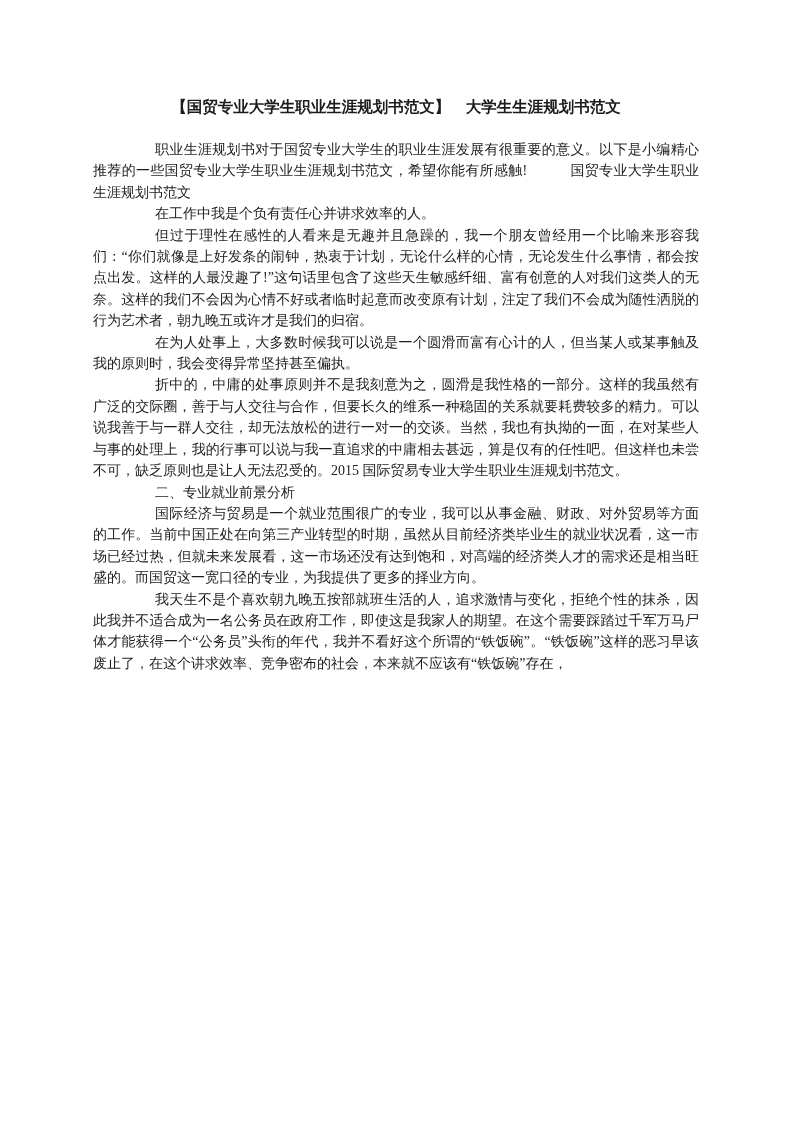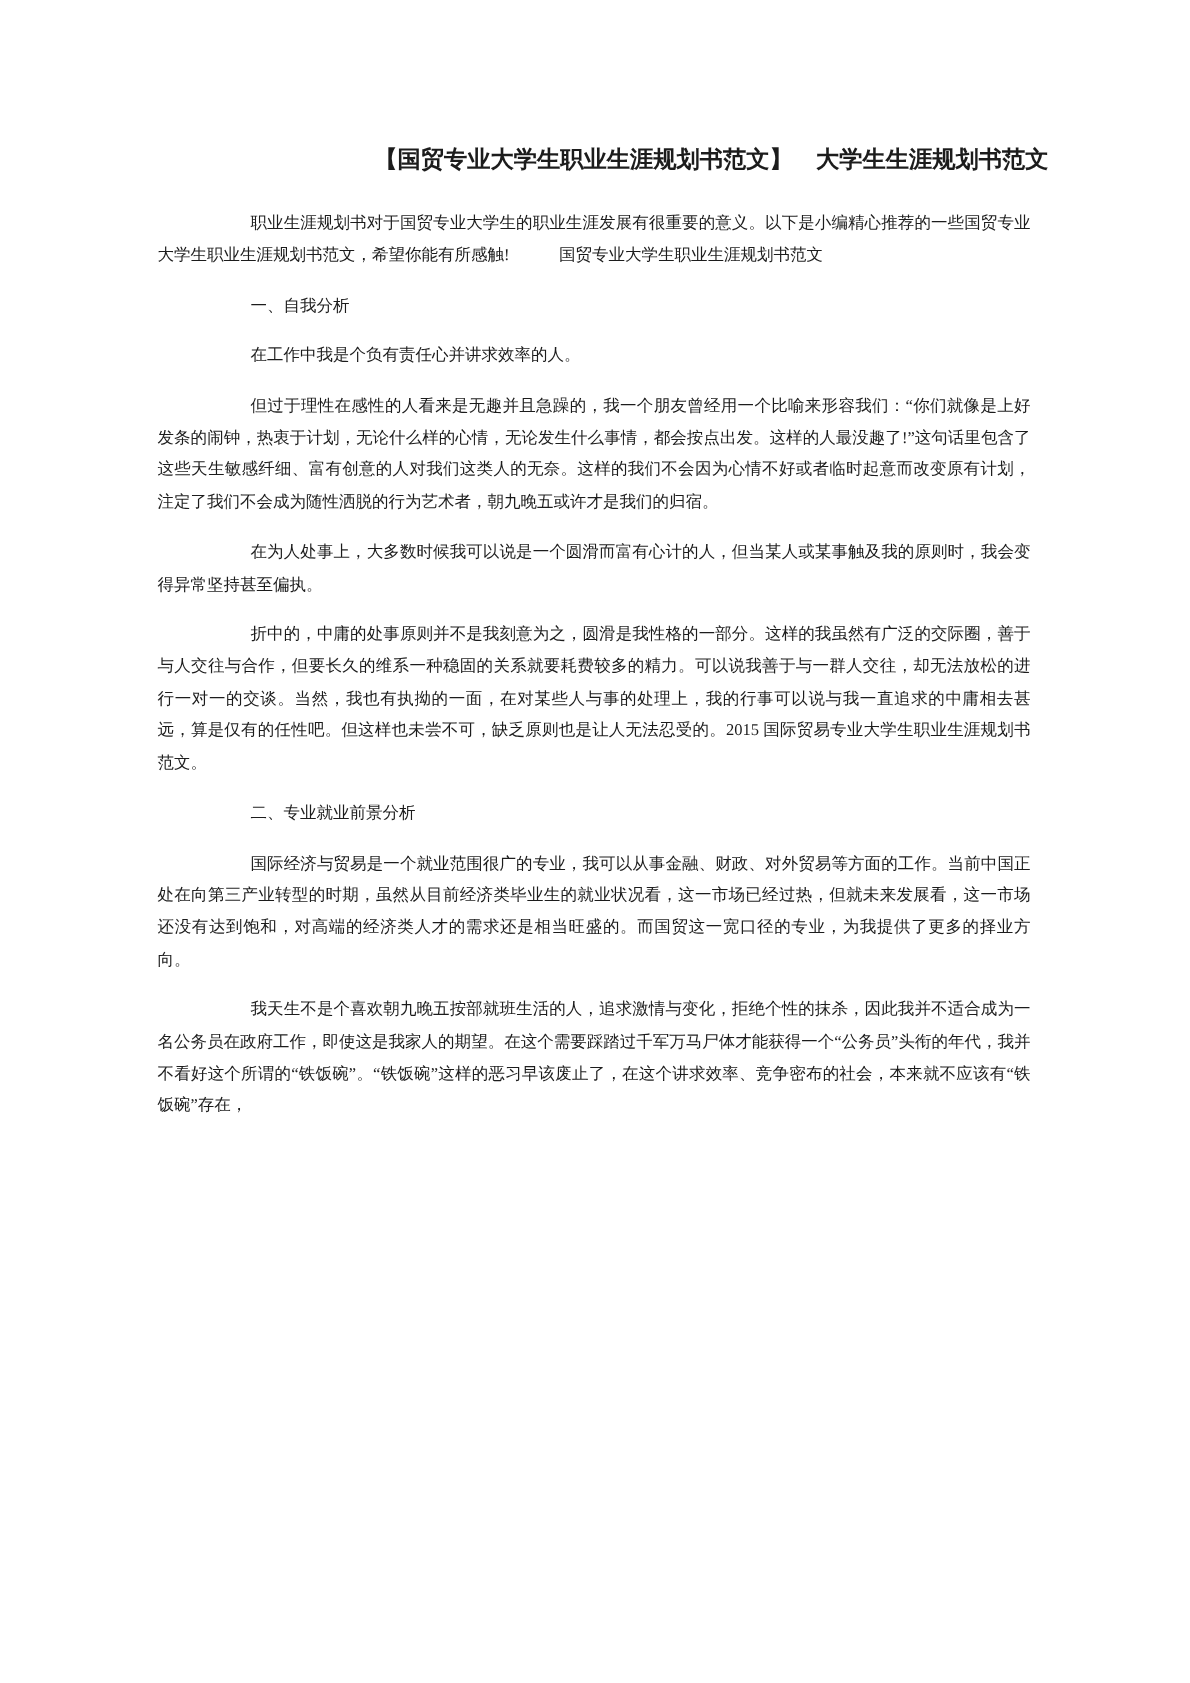--- a/index.html
+++ b/index.html
@@ -15,44 +15,43 @@
     background: #ffffff;
     box-sizing: border-box;
     padding: 96px 94px 0 93px;
     overflow: hidden;
     font-family: "Liberation Serif", "DejaVu Serif", serif;
     color: #1c1c1c;
   }
   .doc-title {
     font-size: 15.5px;
     font-weight: bold;
-    text-align: right;
+    text-align: center;
     line-height: 22px;
     margin: 0 0 21px 0;
     white-space: pre-wrap;
   }
   .para {
-    font-size: 11px;
+    font-size: 14px;
     line-height: 21.4px;
-    margin: 12px;
+    margin: 0;
     text-align: justify;
     text-justify: inter-ideograph;
     text-indent: 62px;
     white-space: pre-wrap;
     word-break: break-all;
   }
 </style>
 </head>
 <body>
 
 <div class="page">
   <h1 class="doc-title">【国贸专业大学生职业生涯规划书范文】　大学生生涯规划书范文</h1>
 
   <p class="para">职业生涯规划书对于国贸专业大学生的职业生涯发展有很重要的意义。以下是小编精心推荐的一些国贸专业大学生职业生涯规划书范文，希望你能有所感触!　　　国贸专业大学生职业生涯规划书范文</p>
-  <p class="para">一、自我分析</p>
   <p class="para">在工作中我是个负有责任心并讲求效率的人。</p>
   <p class="para">但过于理性在感性的人看来是无趣并且急躁的，我一个朋友曾经用一个比喻来形容我们：“你们就像是上好发条的闹钟，热衷于计划，无论什么样的心情，无论发生什么事情，都会按点出发。这样的人最没趣了!”这句话里包含了这些天生敏感纤细、富有创意的人对我们这类人的无奈。这样的我们不会因为心情不好或者临时起意而改变原有计划，注定了我们不会成为随性洒脱的行为艺术者，朝九晚五或许才是我们的归宿。</p>
   <p class="para">在为人处事上，大多数时候我可以说是一个圆滑而富有心计的人，但当某人或某事触及我的原则时，我会变得异常坚持甚至偏执。</p>
   <p class="para">折中的，中庸的处事原则并不是我刻意为之，圆滑是我性格的一部分。这样的我虽然有广泛的交际圈，善于与人交往与合作，但要长久的维系一种稳固的关系就要耗费较多的精力。可以说我善于与一群人交往，却无法放松的进行一对一的交谈。当然，我也有执拗的一面，在对某些人与事的处理上，我的行事可以说与我一直追求的中庸相去甚远，算是仅有的任性吧。但这样也未尝不可，缺乏原则也是让人无法忍受的。2015 国际贸易专业大学生职业生涯规划书范文。</p>
   <p class="para">二、专业就业前景分析</p>
   <p class="para">国际经济与贸易是一个就业范围很广的专业，我可以从事金融、财政、对外贸易等方面的工作。当前中国正处在向第三产业转型的时期，虽然从目前经济类毕业生的就业状况看，这一市场已经过热，但就未来发展看，这一市场还没有达到饱和，对高端的经济类人才的需求还是相当旺盛的。而国贸这一宽口径的专业，为我提供了更多的择业方向。</p>
   <p class="para">我天生不是个喜欢朝九晚五按部就班生活的人，追求激情与变化，拒绝个性的抹杀，因此我并不适合成为一名公务员在政府工作，即使这是我家人的期望。在这个需要踩踏过千军万马尸体才能获得一个“公务员”头衔的年代，我并不看好这个所谓的“铁饭碗”。“铁饭碗”这样的恶习早该废止了，在这个讲求效率、竞争密布的社会，本来就不应该有“铁饭碗”存在，</p>
 </div>
 
 </body></html>

